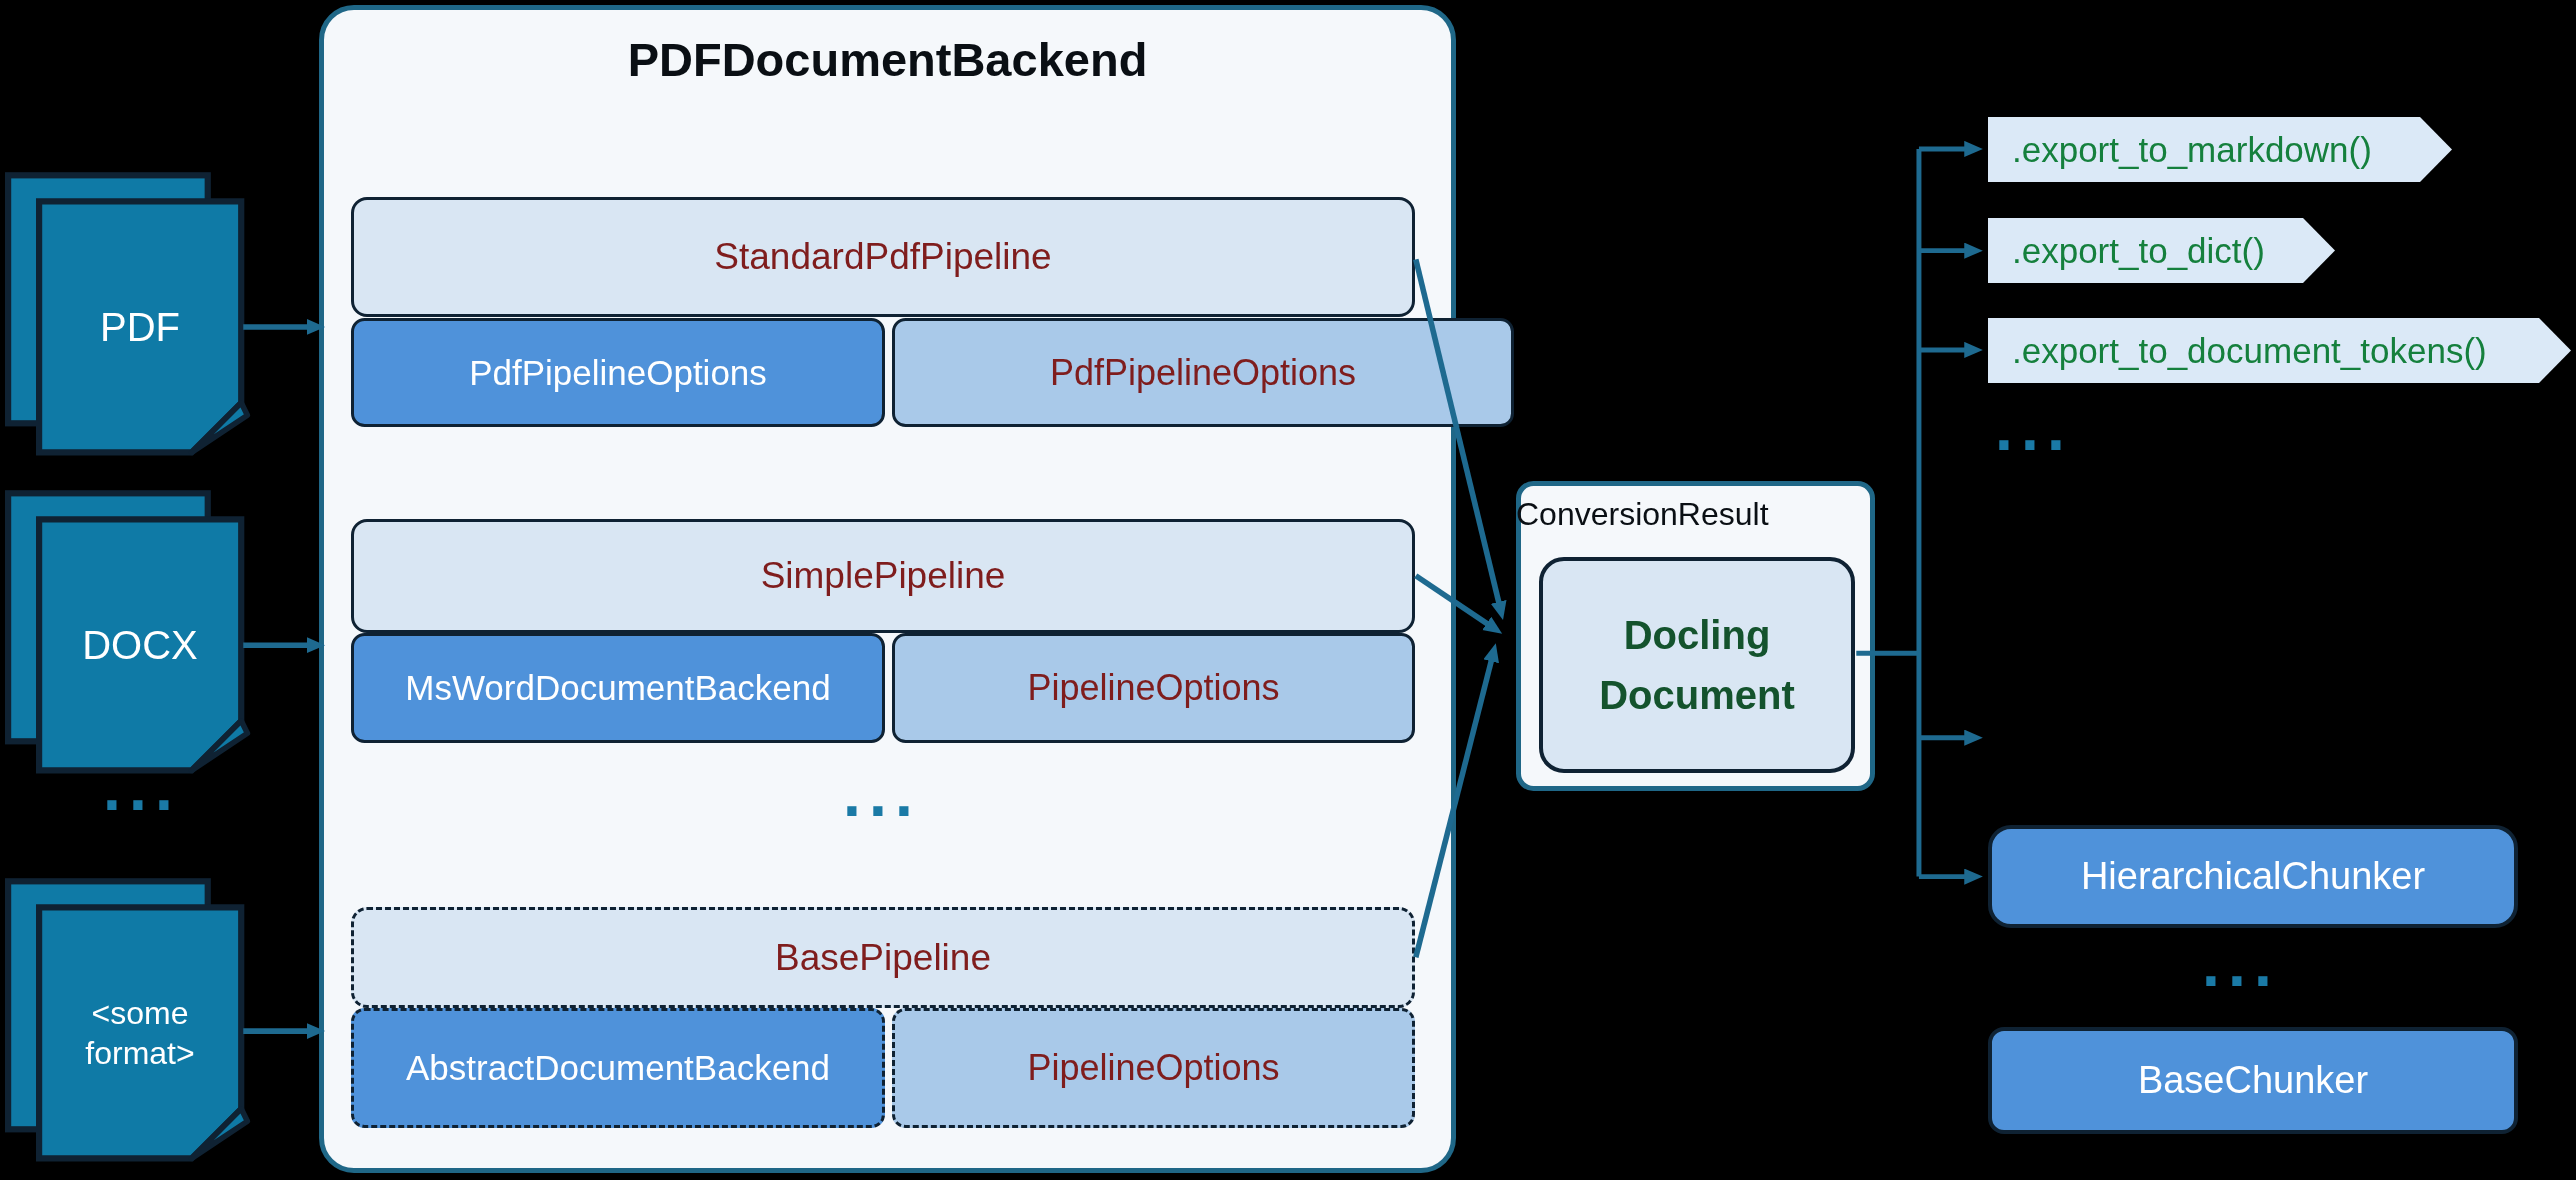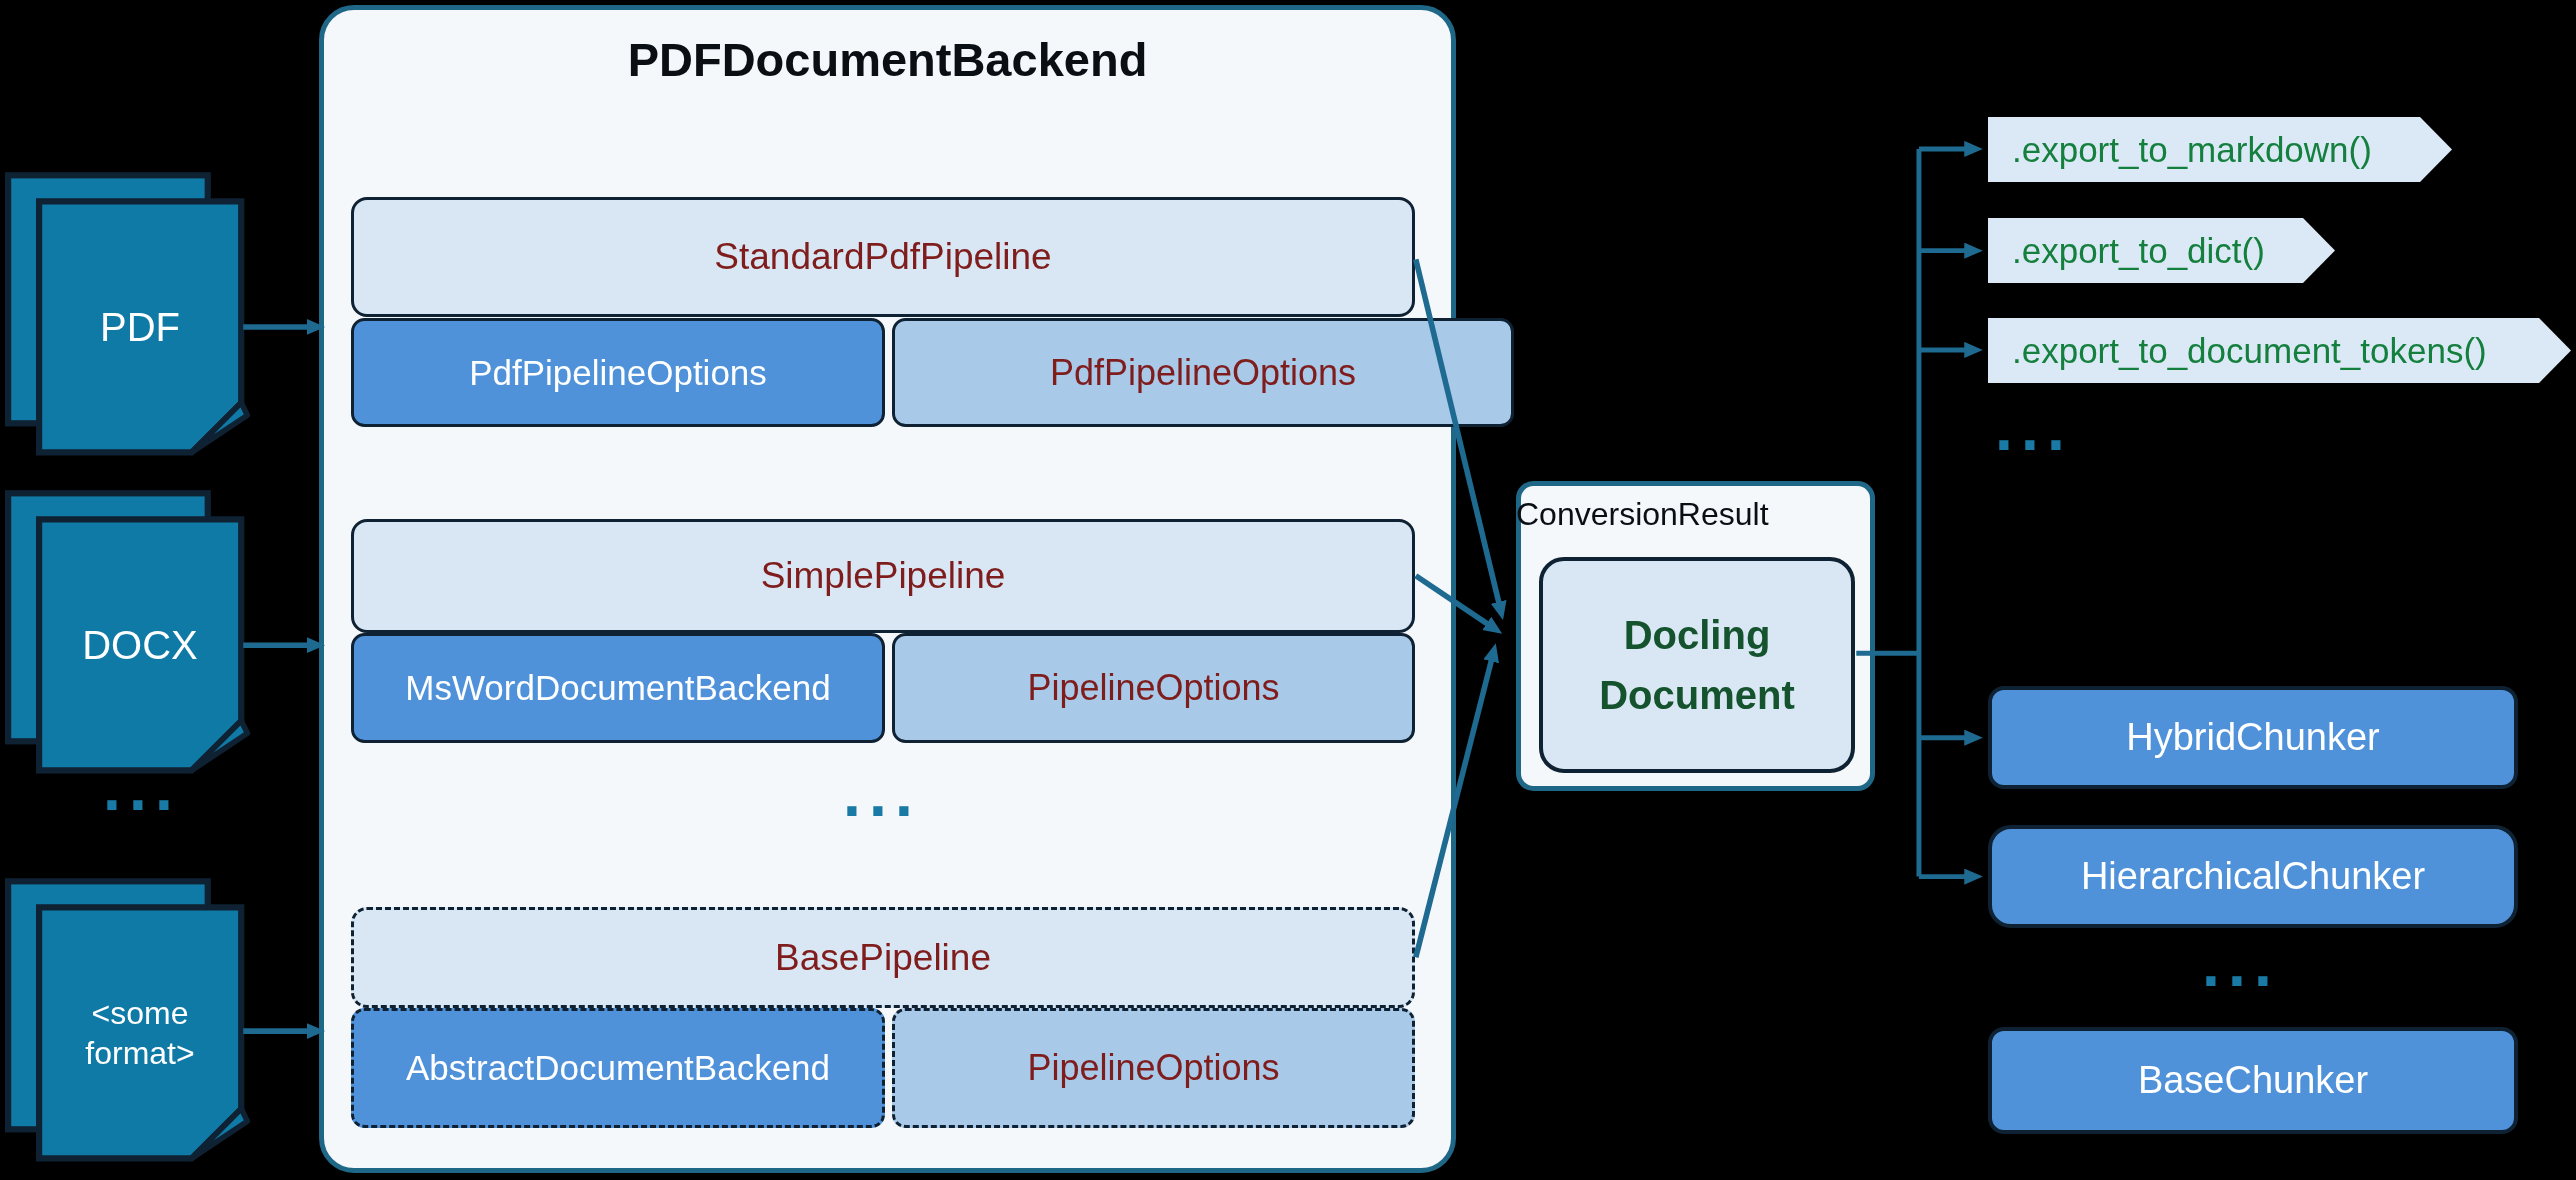--- a/index.html
+++ b/index.html
@@ -170,21 +170,20 @@
     <span>Docling</span>
     <span>Document</span>
   </div>
 
   <div class="chev" style="left:1988px; top:117px; width:464px;">.export_to_markdown()</div>
   <div class="chev" style="left:1988px; top:218px; width:347px;">.export_to_dict()</div>
   <div class="chev" style="left:1988px; top:318px; width:583px;">.export_to_document_tokens()</div>
 
   <div class="dots" style="left:1994px; top:402px;">...</div>
 
-  <div class="box chunker" style="left:1988px; top:686px; width:530px; height:103px;">HybridChunker</div>
   <div class="box chunker" style="left:1988px; top:825px; width:530px; height:103px;border-radius:23px;">HierarchicalChunker</div>
 
   <div class="dots" style="left:2201px; top:938px;">...</div>
 
   <div class="box chunker dashed" style="left:1988px; top:1027px; width:530px; height:107px;">BaseChunker</div>
 
 </div>
 
 
 </body></html>

